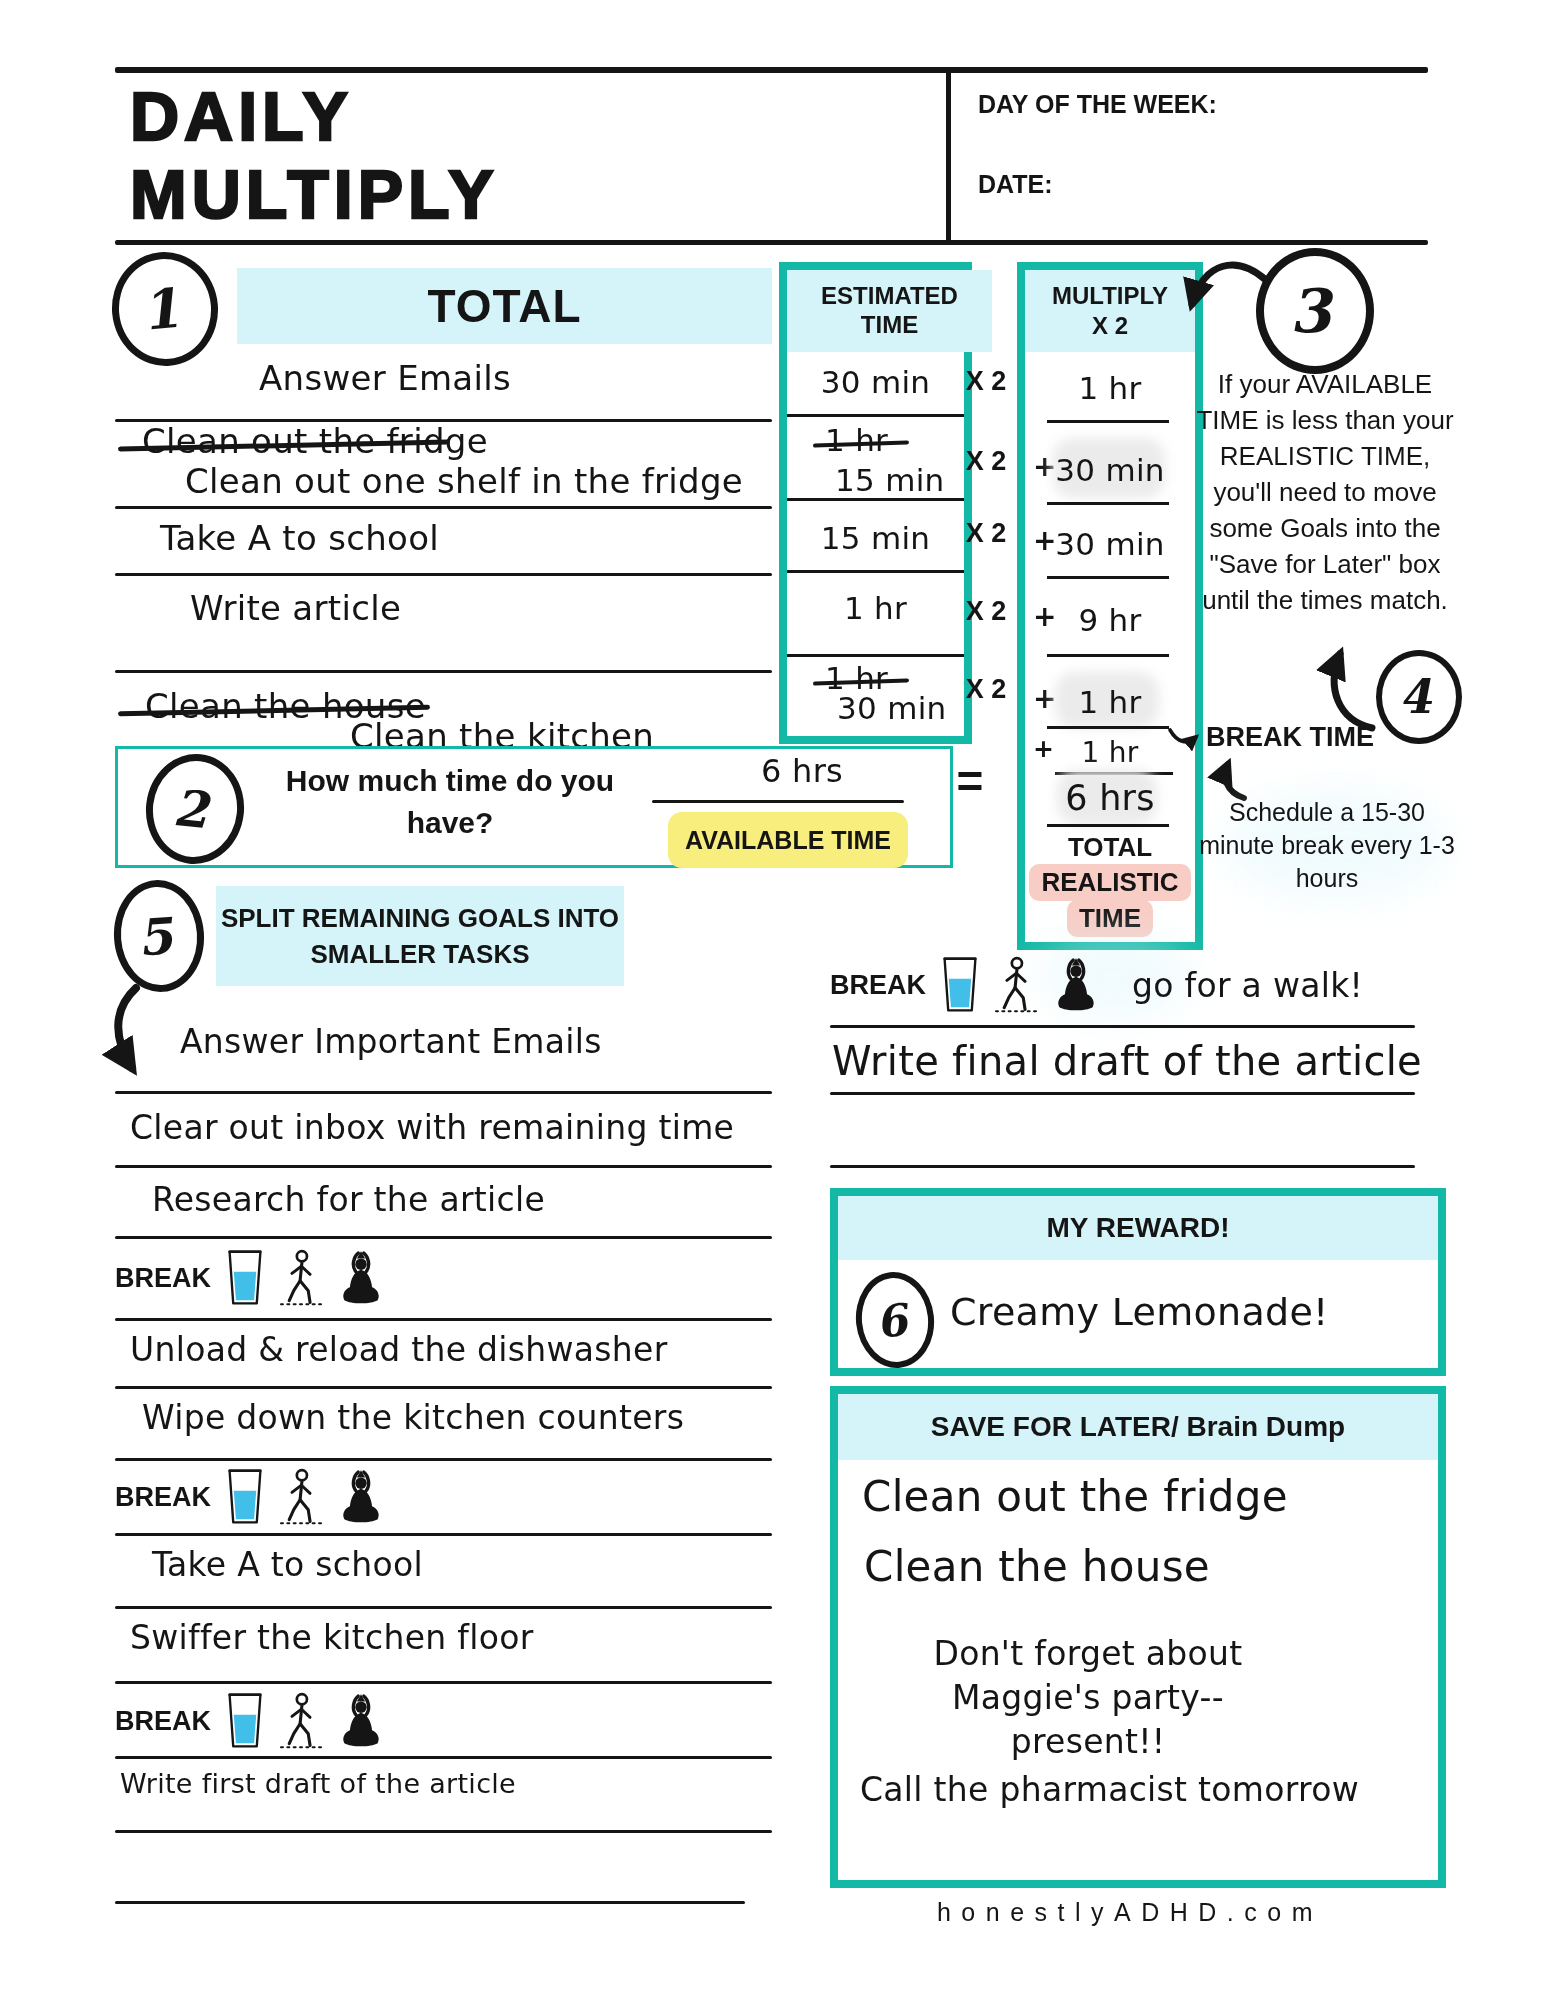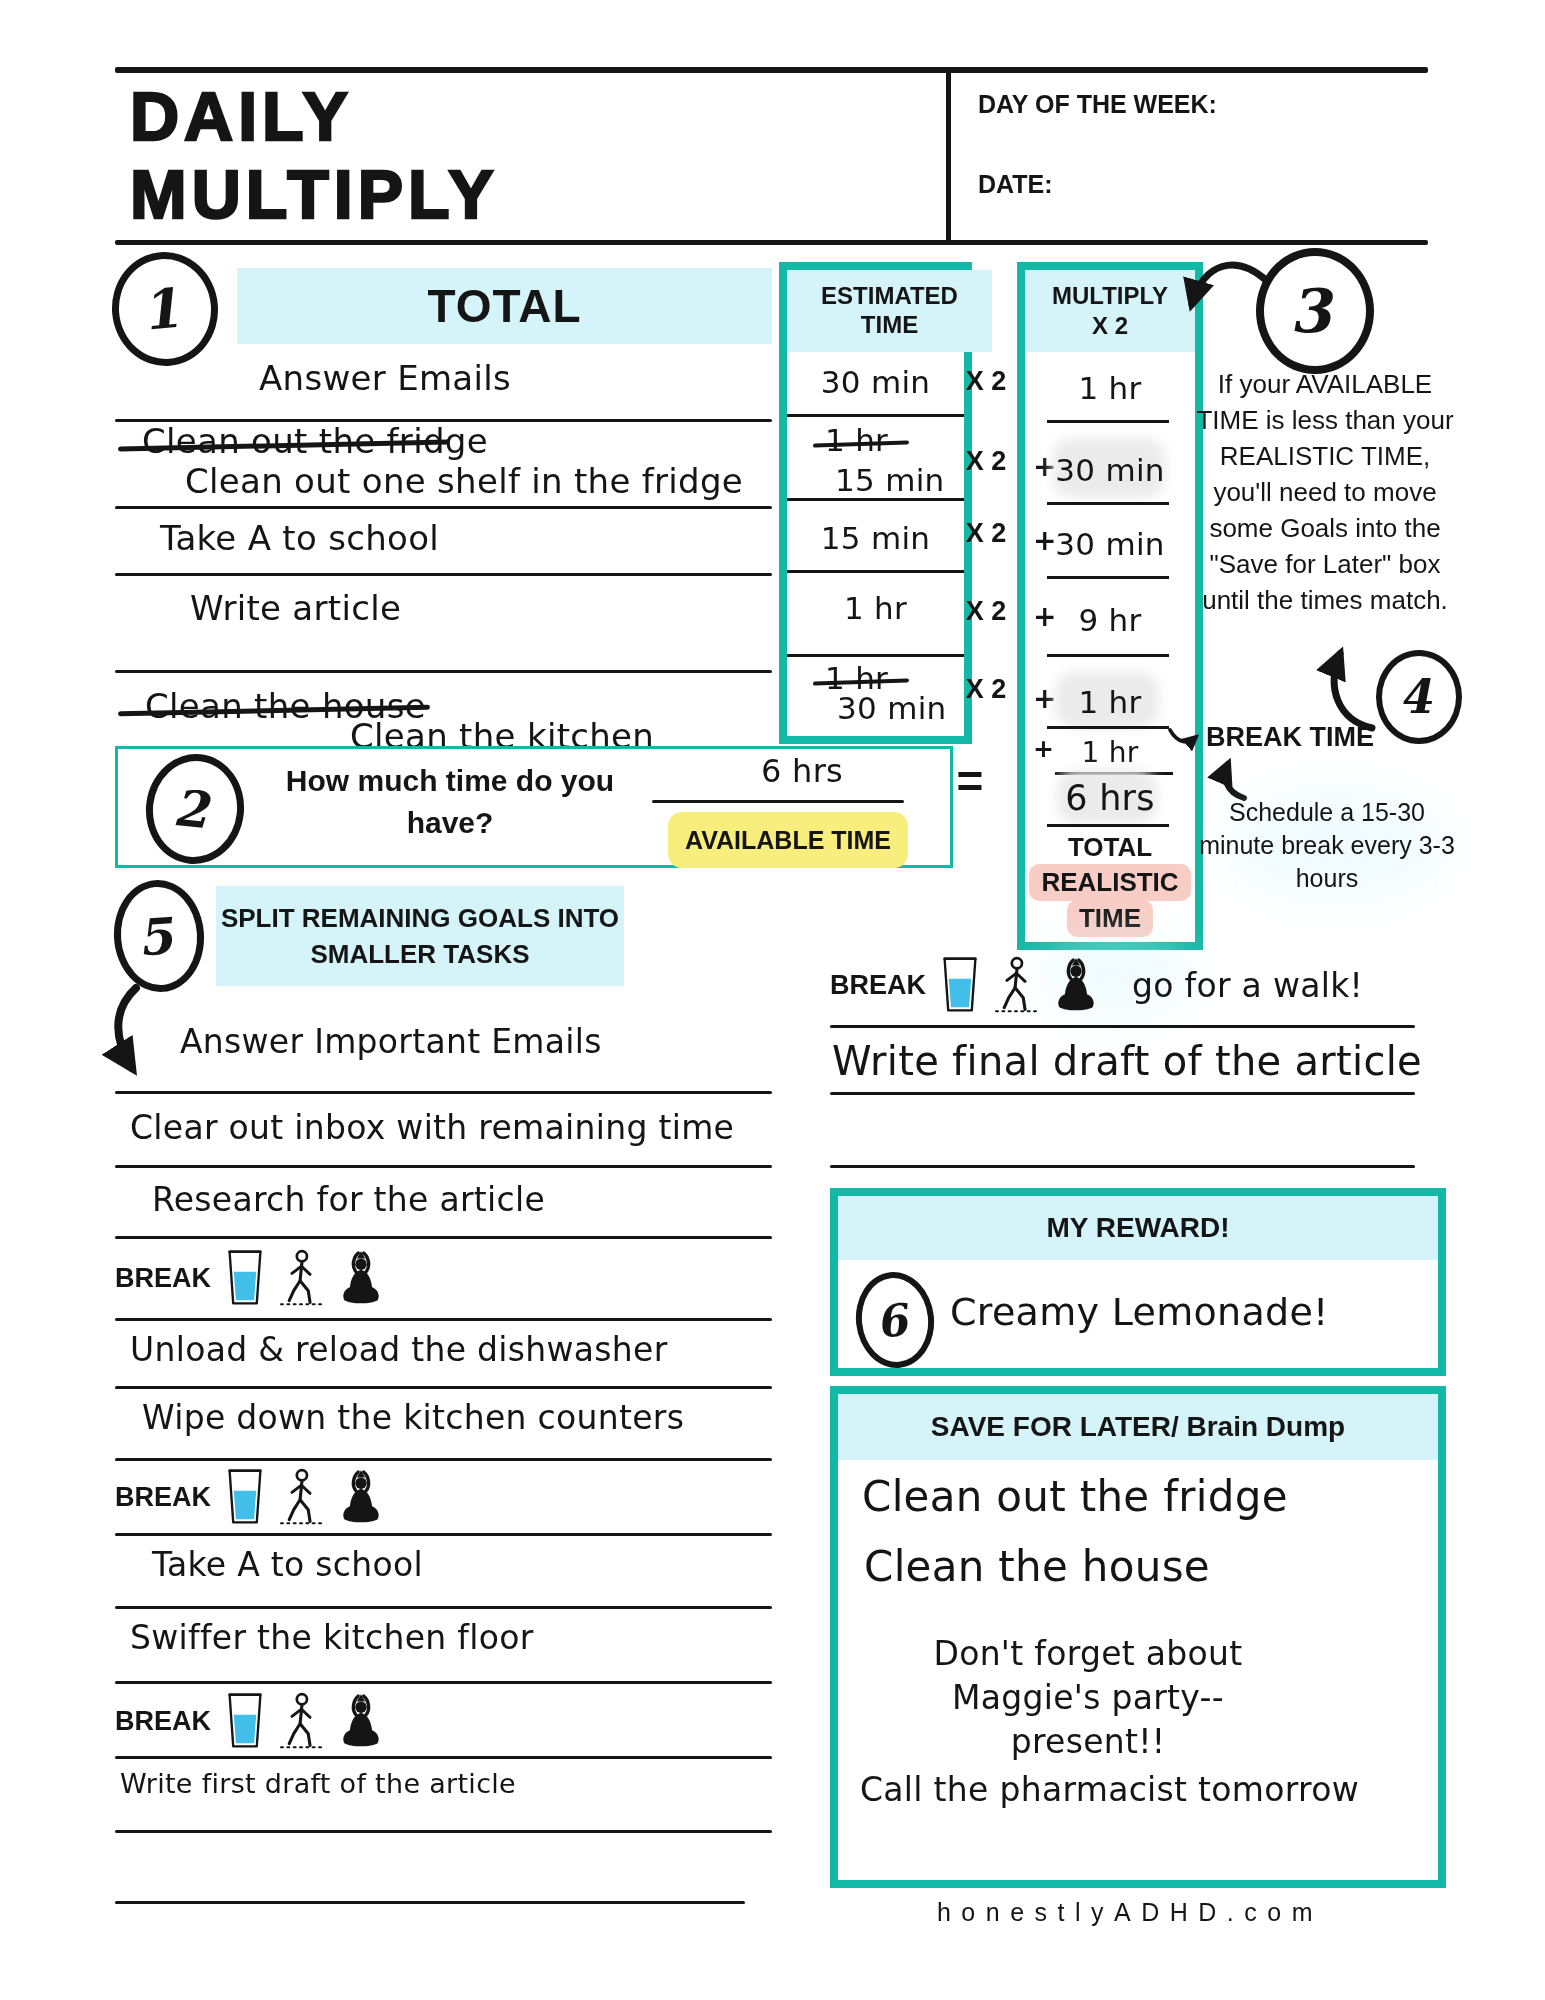--- a/index.html
+++ b/index.html
@@ -183,21 +183,21 @@
     <path d="M56,84 C22,76 10,44 24,10" fill="none" stroke="#151515" stroke-width="7" stroke-linecap="round" marker-end="url(#ah)"></path>
   </svg>
   <svg class="arrow-svg" style="left:1168px;top:724px;" width="36" height="28" viewBox="0 0 36 28">
     <path d="M2,6 C10,20 20,20 28,13" fill="none" stroke="#151515" stroke-width="3.6" stroke-linecap="round" marker-end="url(#ah)"></path>
   </svg>
   <div class="abs printed b" style="left:1206px;top:722px;font-size:27px;">BREAK TIME</div>
   <svg class="arrow-svg" style="left:1210px;top:758px;" width="44" height="42" viewBox="0 0 44 42">
     <path d="M34,40 C16,34 12,20 18,6" fill="none" stroke="#151515" stroke-width="6" stroke-linecap="round" marker-end="url(#ah)"></path>
   </svg>
   <div class="wash" style="left:1226px;top:790px;width:220px;height:110px;"></div>
-  <div class="abs printed center" style="left:1196px;top:796px;width:262px;font-size:25px;line-height:33px;">Schedule a 15-30 minute break every 3-3 hours</div>
+  <div class="abs printed center" style="left:1196px;top:796px;width:262px;font-size:25px;line-height:33px;">Schedule a 15-30 minute break every 1-3 hours</div>
 
   <div class="box" style="left:115px;top:746px;width:832px;height:116px;border-width:3px;"></div>
   <div class="circle-badge" style="left:146px;top:754px;width:84px;height:96px;font-size:50px;transform:rotate(6deg);">
       <span>2</span>
     </div>
   <div class="qtext" style="left:250px;top:764px;width:400px;">How much time do you</div>
   <div class="qtext" style="left:250px;top:806px;width:400px;">have?</div>
   <div class="abs hw center" style="left:712px;top:752px;width:180px;font-size:32px;">6 hrs</div>
   <div class="rule" style="left:652px;top:800px;width:252px;height:3px;"></div>
   <div class="pill-yellow" style="left:668px;top:812px;width:240px;height:56px;">AVAILABLE TIME</div>

